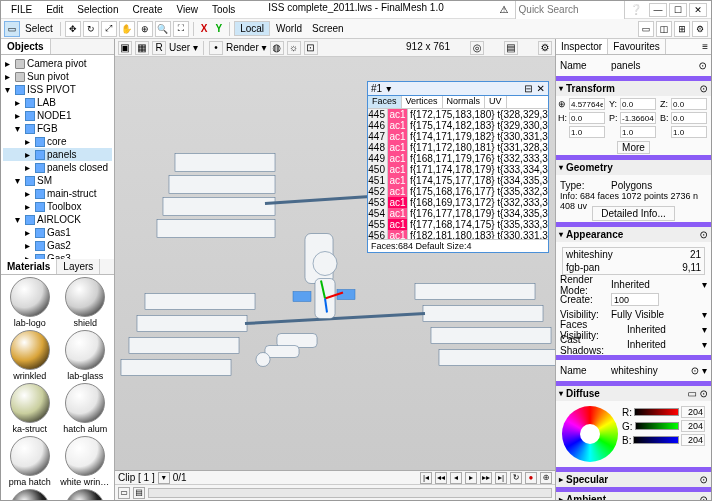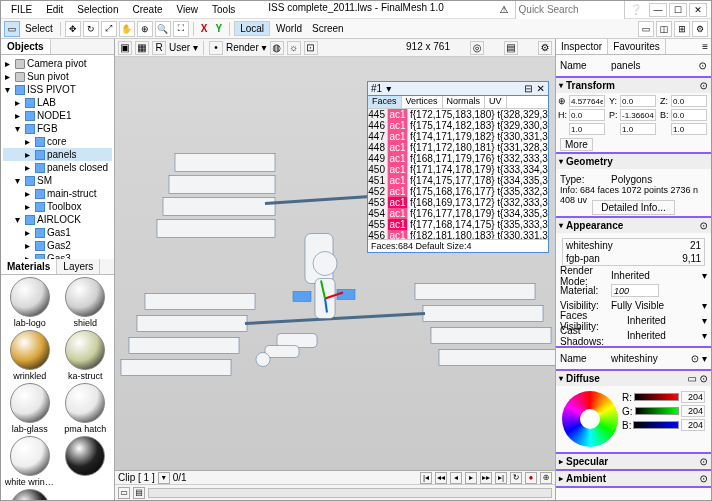--- a/index.html
+++ b/index.html
@@ -61,21 +61,21 @@
 .timeline{height:30px;border-top:1px solid #aaa;background:#f5f5f5;display:flex;flex-direction:column}
 .tl1{height:14px;display:flex;align-items:center;padding:0 3px;gap:3px;border-bottom:1px solid #ccc}
 .tl1 .fill{flex:1}
 .tlbtn{width:12px;height:12px;border:1px solid #aaa;text-align:center;line-height:10px;font-size:8px}
 .tl2{flex:1;display:flex;align-items:center;padding:0 3px;gap:3px}
 .tl2 .track{flex:1;height:10px;background:#e8e8e8;border:1px solid #bbb}
 .right{width:156px;border-left:1px solid #aaa;display:flex;flex-direction:column;overflow:auto;background:#fafafa;font-size:10px}
 .rtabs{height:16px;display:flex;border-bottom:1px solid #bbb}
 .rtab{padding:2px 5px;border-right:1px solid #ccc}
 .rtab.act{background:#fff}
-.rsec{border-bottom:2px solid #8b5cf6}
+.rsec{border-bottom:5px solid #8b5cf6}
 .rsec .hd{height:15px;display:flex;align-items:center;padding:0 3px;background:#eee;gap:3px;font-weight:bold}
 .rsec .hd .arr{font-size:8px}
 .rsec .hd .opt{margin-left:auto;font-weight:normal;font-size:10px}
 .rsec .bd{padding:3px 4px}
 .rw{display:flex;align-items:center;gap:3px;height:15px}
 .rw label{width:48px;font-size:10px}
 .rw .v{flex:1;font-size:10px}
 .fld{border:1px solid #ccc;padding:0 2px;height:13px;font-size:9px}
 .xform{display:grid;grid-template-columns:repeat(3,1fr);gap:2px;padding:2px}
 .xf{display:flex;align-items:center;gap:1px}
@@ -241,26 +241,30 @@
           </div>
           <div class="mat">
             <div class="sph" style="background:radial-gradient(circle at 35% 30%,#fff,#d0d0d0 50%,#000)"></div>
             <div class="lbl">shield</div>
           </div>
           <div class="mat">
             <div class="sph" style="background:radial-gradient(circle at 35% 30%,#fff,#d9a43a 50%,#000)"></div>
             <div class="lbl">wrinkled</div>
           </div>
           <div class="mat">
+            <div class="sph" style="background:radial-gradient(circle at 35% 30%,#fff,#e8e8e8 50%,#000)"></div>
+            <div class="lbl">lab-glass</div>
+          </div>
+          <div class="mat">
             <div class="sph" style="background:radial-gradient(circle at 35% 30%,#fff,#c9ce9e 50%,#000)"></div>
             <div class="lbl">ka-struct</div>
           </div>
           <div class="mat">
-            <div class="sph" style="background:radial-gradient(circle at 35% 30%,#fff,#e8e8e8 50%,#000)"></div>
-            <div class="lbl">lab-glass</div>
+            <div class="sph" style="background:radial-gradient(circle at 35% 30%,#fff,#e5e5e5 50%,#000)"></div>
+            <div class="lbl">hatch alum</div>
           </div>
           <div class="mat">
             <div class="sph" style="background:radial-gradient(circle at 35% 30%,#fff,#e8e8e8 50%,#000)"></div>
             <div class="lbl">pma hatch</div>
           </div>
           <div class="mat">
             <div class="sph" style="background:radial-gradient(circle at 35% 30%,#fff,#eeeeee 50%,#000)"></div>
             <div class="lbl">white wrinkled</div>
           </div>
           <div class="mat">
@@ -502,21 +506,21 @@
           </div>
           <div class="xf">
             <span class="l"></span>
             <input value="1.0" style="">
           </div>
           <div class="xf">
             <span class="l"></span>
             <input value="1.0" style="">
           </div>
         </div>
-<div style="text-align:left;padding:2px 4px"><span style="border:1px solid #ccc;padding:0 4px">More</span></div>
+<div style="text-align:center;padding:2px 4px"><span style="border:1px solid #ccc;padding:0 4px">More</span></div>
 </div>
 
 <div class="rsec">
 <div class="hd">
           <span class="arr">▾</span>
           <span>Geometry</span>
         </div>
 <div class="bd">
 <div class="rw">
             <label>Type:</label>
@@ -545,22 +549,22 @@
               <span>fgb-pan</span>
               <span class="c">9,11</span>
             </div>
           </div>
 <div class="rw">
             <label>Render Mode:</label>
             <span class="v">Inherited</span>
             <span>▾</span>
           </div>
 <div class="rw">
-            <label>Material:</label>
-            <input class="fld" style="width: 48px; font-style: italic;" value="100">
+            <label>Create:</label>
+            <input class="fld" style="width: 48px;" value="100">
           </div>
 <div class="rw">
             <label>Visibility:</label>
             <span class="v">Fully Visible</span>
             <span>▾</span>
           </div>
 <div class="rw">
             <label style="width:64px">Faces Visibility:</label>
             <span class="v">Inherited</span>
             <span>▾</span>

